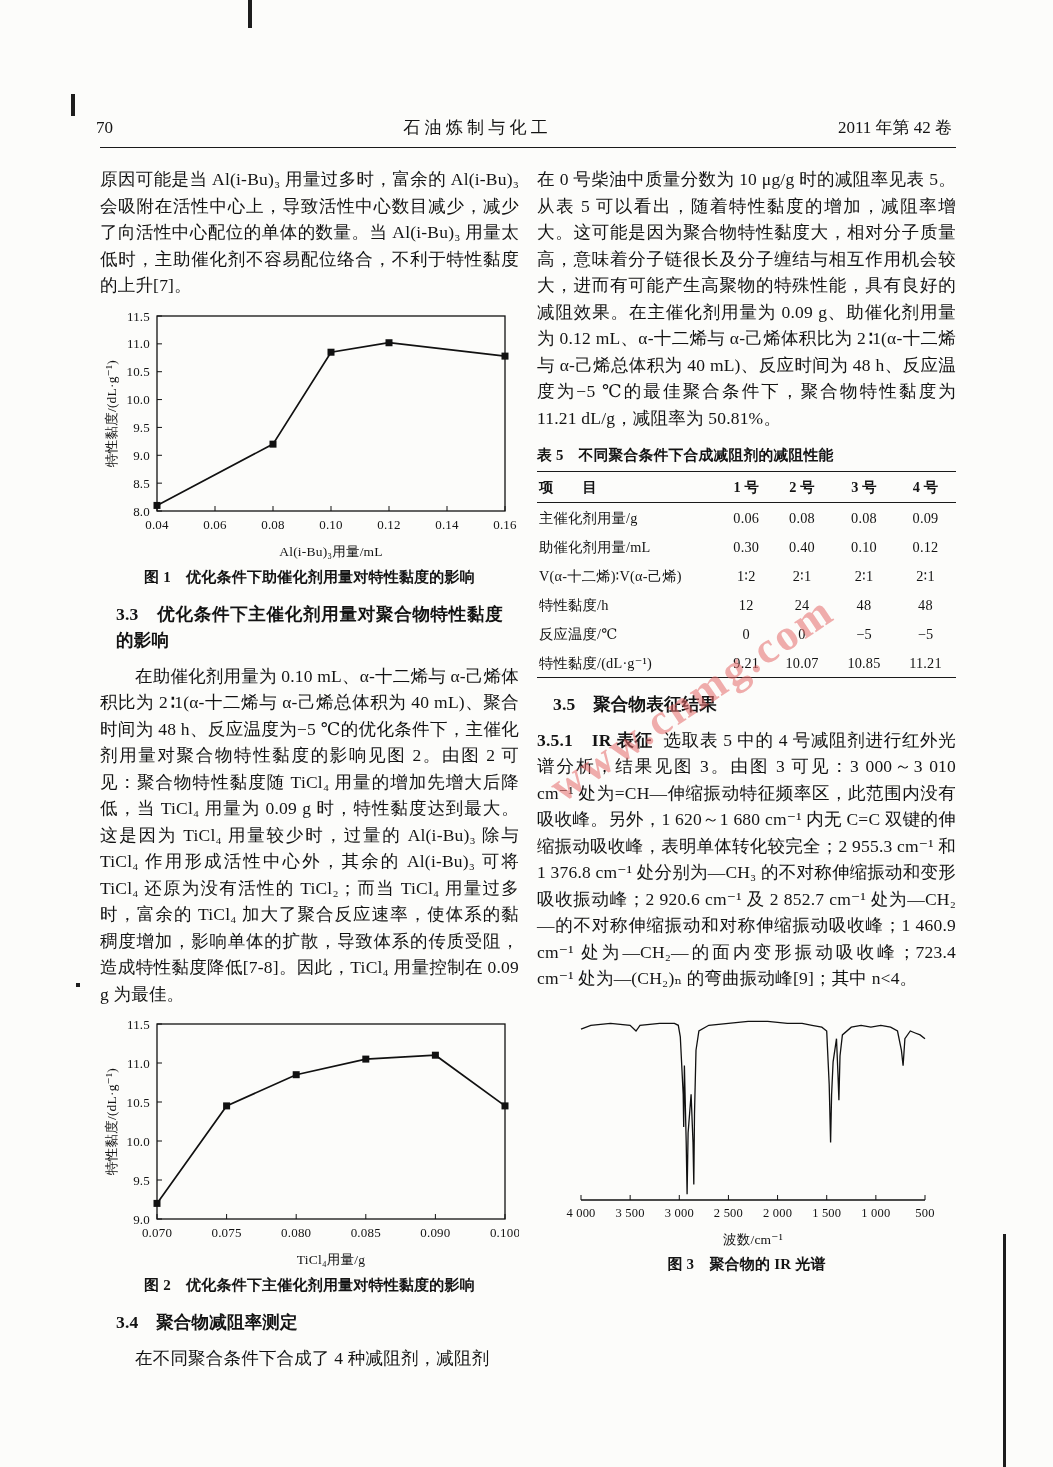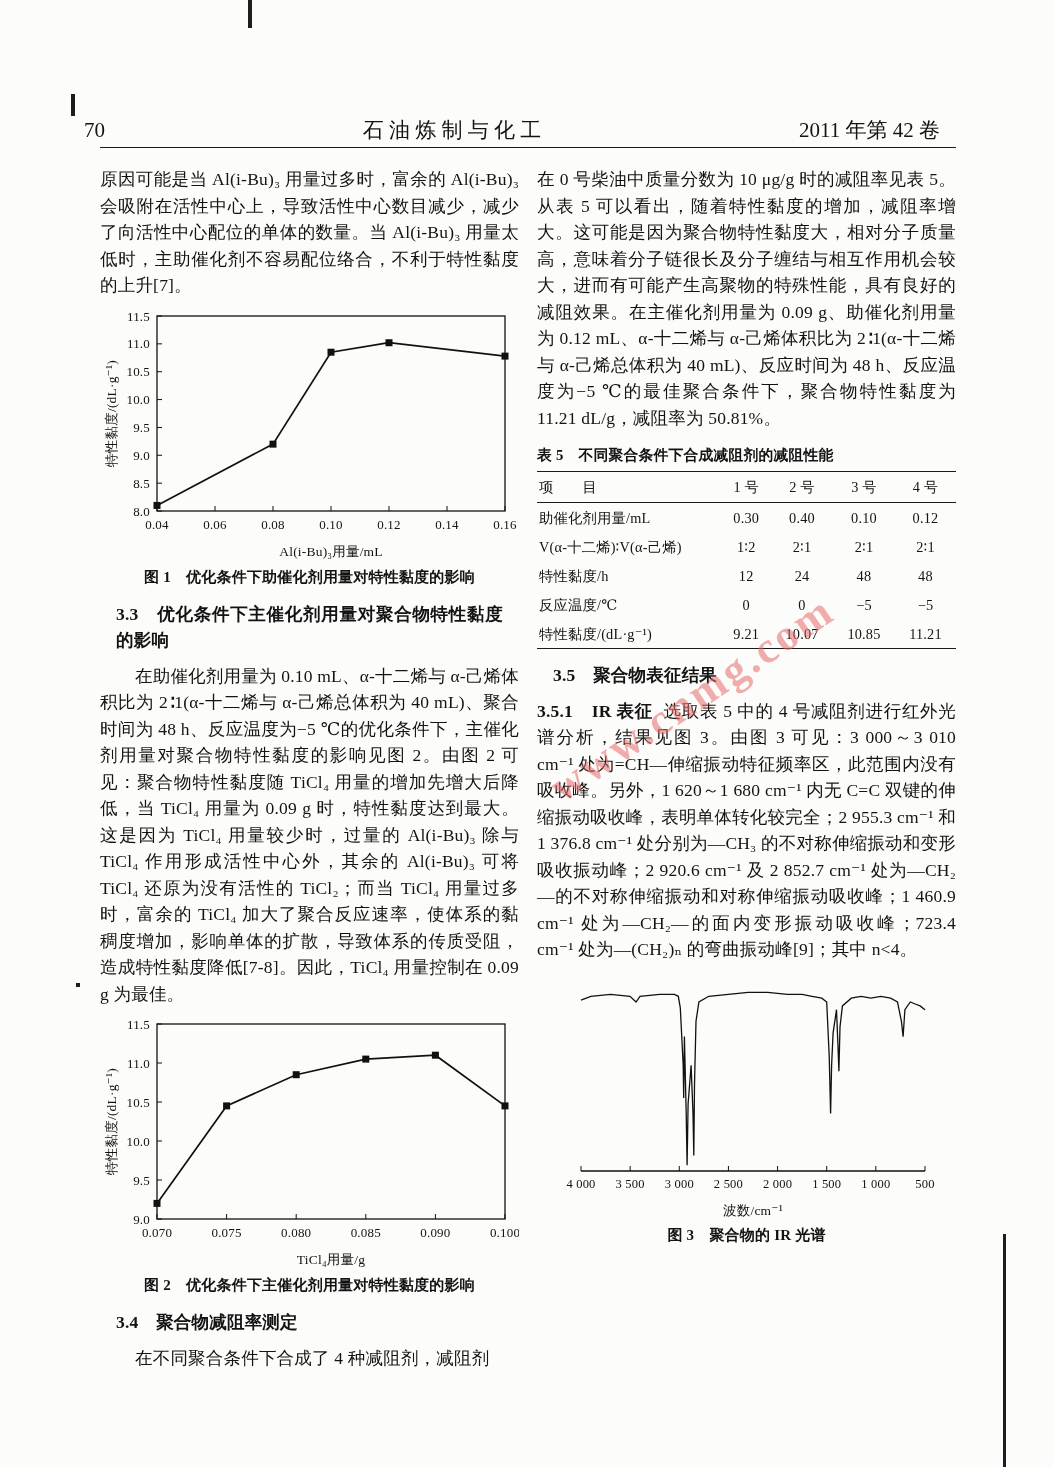--- a/index.html
+++ b/index.html
@@ -1,35 +1,35 @@
 <!DOCTYPE html>
 <html><head>
 <meta charset="utf-8">
 <style>
   html,body{margin:0;padding:0;background:#e8e8e8;}
   .page{position:relative;width:1053px;height:1467px;background:#fcfcfa;color:#131313;
         font-family:"Liberation Serif","DejaVu Serif",serif;overflow:hidden;}
-  .header{position:absolute;top:116px;left:84px;width:856px;display:flex;
-          justify-content:space-between;align-items:baseline;font-size:21px;}
+  .header{position:absolute;top:116px;left:96px;width:856px;display:flex;
+          justify-content:space-between;align-items:baseline;font-size:17px;}
   .header-rule{position:absolute;top:147px;left:100px;width:856px;border-top:1.6px solid #1a1a1a;}
   .col{position:absolute;top:166px;width:419px;font-size:17.5px;line-height:26.5px;
        text-align:justify;letter-spacing:.2px;}
   .col-left{left:100px;}
   .col-right{left:537px;}
   p.para{margin:0;}
   p.indent{text-indent:2em;}
   h3{font-size:17.5px;line-height:26.5px;margin:13px 16px 9px;font-weight:bold;text-align:justify;}
   figure.chart{margin:8px 0 6px;text-align:center;}
   figure.chart svg{display:block;margin:0 auto;}
   figure.chart svg text{font-family:"Liberation Serif","DejaVu Serif",serif;fill:#131313;}
   figcaption{font-size:15px;font-weight:bold;margin-top:4px;line-height:21px;}
   .tbl-title{font-size:14.8px;font-weight:bold;text-align:left;margin:14px 0 6px;line-height:20px;}
   table.t5{width:100%;border-collapse:collapse;font-size:14.3px;line-height:18px;
            border-top:1.9px solid #1a1a1a;border-bottom:1.9px solid #1a1a1a;}
-  table.t5 th{font-weight:normal;border-bottom:1.1px solid #1a1a1a;padding:6px 2px;text-align:center;}
+  table.t5 th{font-weight:bold;border-bottom:1.1px solid #1a1a1a;padding:6px 2px;text-align:center;}
   table.t5 td{padding:5.5px 2px;text-align:center;}
   table.t5 .lbl{text-align:left;width:44%;}
   .runin{font-weight:bold;margin-right:.6em;}
   .watermark{position:absolute;left:540px;top:770px;transform:rotate(-34deg);transform-origin:0 0;
              font-size:44px;font-weight:bold;letter-spacing:3px;color:rgba(228,105,105,.55);
              white-space:nowrap;pointer-events:none;}
   .artifact{position:absolute;background:#1d1d1d;}
   .a1{left:248px;top:0;width:4px;height:28px;}
   .a2{left:1003px;top:1234px;width:3px;height:233px;}
   .a3{left:71px;top:94px;width:4px;height:22px;}
@@ -154,20 +154,27 @@
         <tr>
           <th class="lbl">项　　目</th>
           <th>1 号</th>
           <th>2 号</th>
           <th>3 号</th>
           <th>4 号</th>
         </tr>
       </thead>
       <tbody>
         <tr>
+          <td class="lbl">主催化剂用量/g</td>
+          <td>0.06</td>
+          <td>0.08</td>
+          <td>0.08</td>
+          <td>0.09</td>
+        </tr>
+        <tr>
           <td class="lbl">助催化剂用量/mL</td>
           <td>0.30</td>
           <td>0.40</td>
           <td>0.10</td>
           <td>0.12</td>
         </tr>
         <tr>
           <td class="lbl">V(α-十二烯)∶V(α-己烯)</td>
           <td>1∶2</td>
           <td>2∶1</td>

